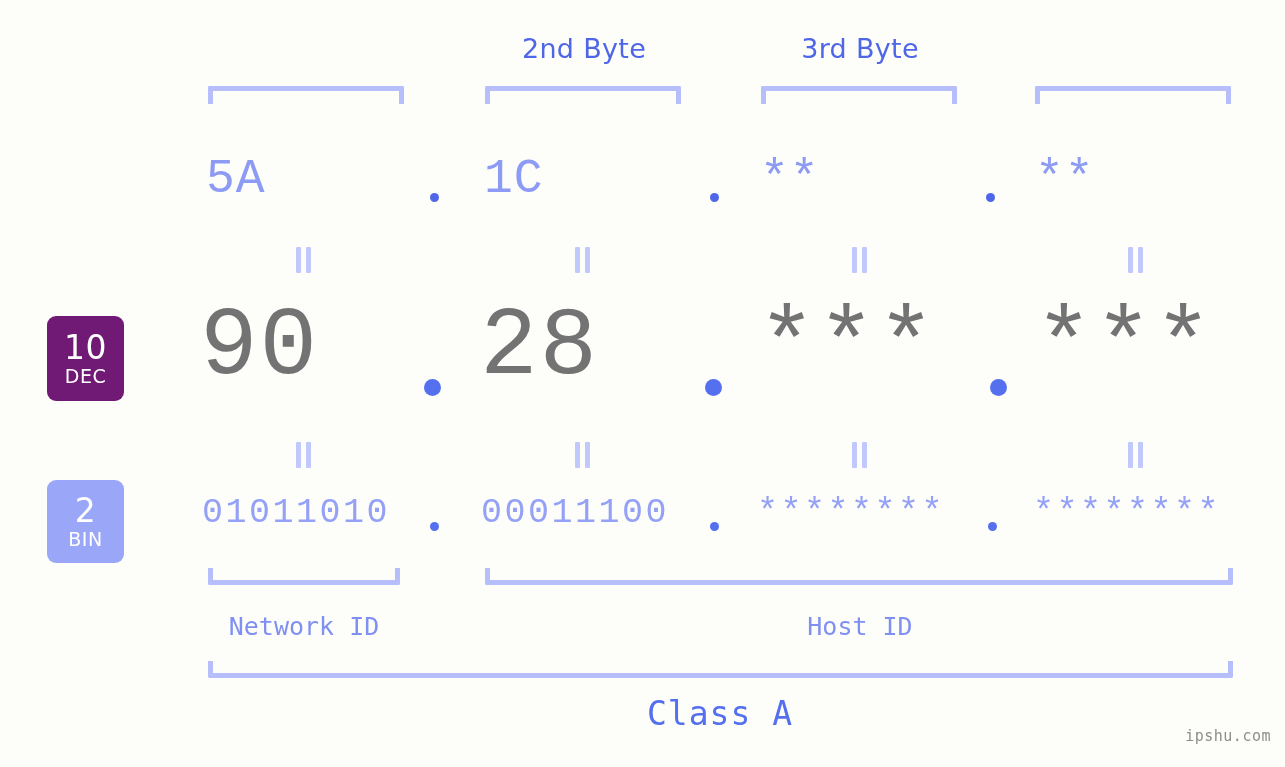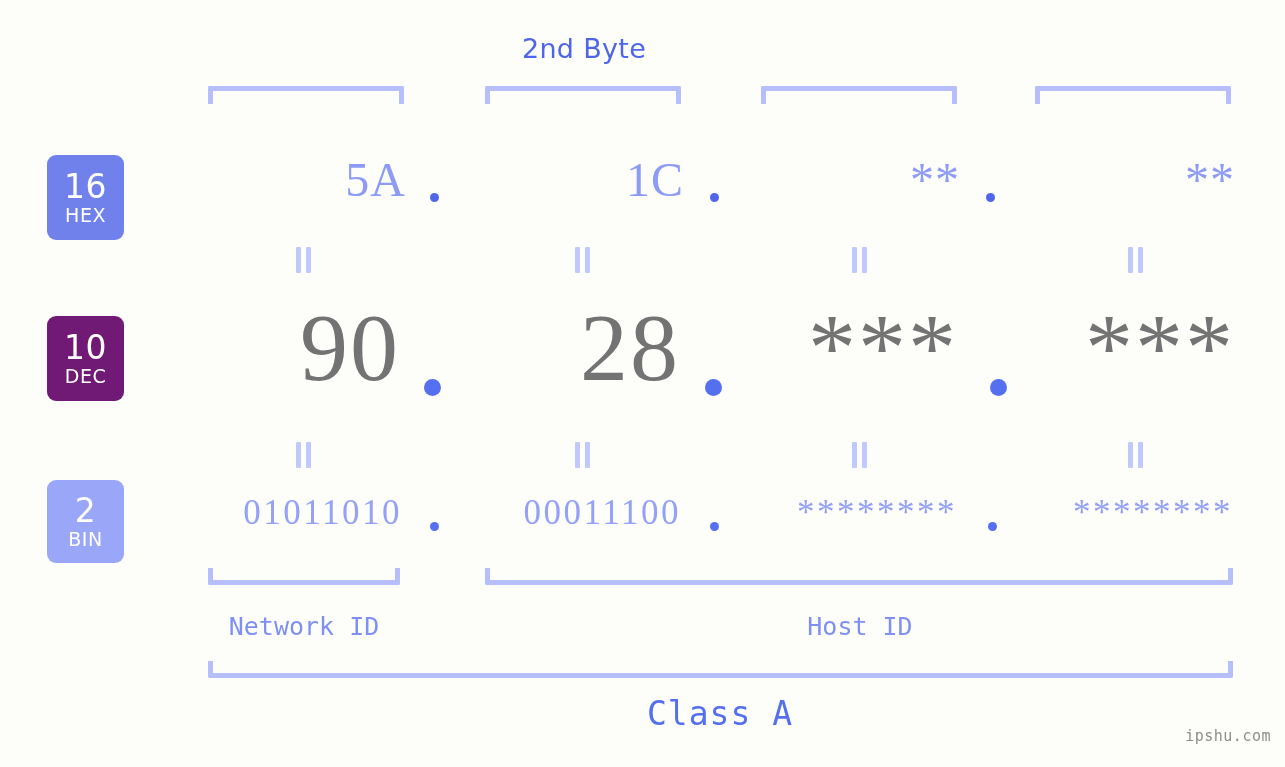--- a/index.html
+++ b/index.html
@@ -81,23 +81,23 @@
     font-family: "DejaVu Sans", sans-serif;
     letter-spacing: 0.5px;
   }
   #badge-hex { top: 155px; height: 85px; background: #7081ec; }
   #badge-dec { top: 316px; height: 85px; background: #701a75; }
   #badge-bin { top: 480px; height: 83px; background: #9aa7f8; }
 
   
   .cell {
     position: absolute;
-    text-align: right;
-    white-space: nowrap;
-    font-family: Liberation Serif, serif;
+    text-align: left;
+    white-space: nowrap;
+    font-family: Liberation Mono, monospace;
   }
 
   
   .row-hex .cell {
     top: 152px;
     font-size: 48px;
     color: #8d9bf4;
     letter-spacing: 1px;
   }
   .row-hex .dot {
@@ -188,30 +188,27 @@
     font-family: "DejaVu Sans Mono", monospace;
     letter-spacing: 0.5px;
   }
 </style>
 </head>
 <body>
 
 <div class="stage">
 
   <div class="byte-header" style="left:484px; width:200px;">2nd Byte</div>
+  <div class="byte-header" style="left:760px; width:200px;">3rd Byte</div>
 
   <div class="bracket-top" style="left:208px; width:196px;"></div>
   <div class="bracket-top" style="left:485px; width:196px;"></div>
   <div class="bracket-top" style="left:761px; width:196px;"></div>
   <div class="bracket-top" style="left:1035px; width:196px;"></div>
 
-  <div class="badge" id="badge-hex">
-    <span class="num">16</span>
-    <span class="sub">HEX</span>
-  </div>
   <div class="badge" id="badge-dec">
     <span class="num">10</span>
     <span class="sub">DEC</span>
   </div>
   <div class="badge" id="badge-bin">
     <span class="num">2</span>
     <span class="sub">BIN</span>
   </div>
 
   <div class="row-hex">

